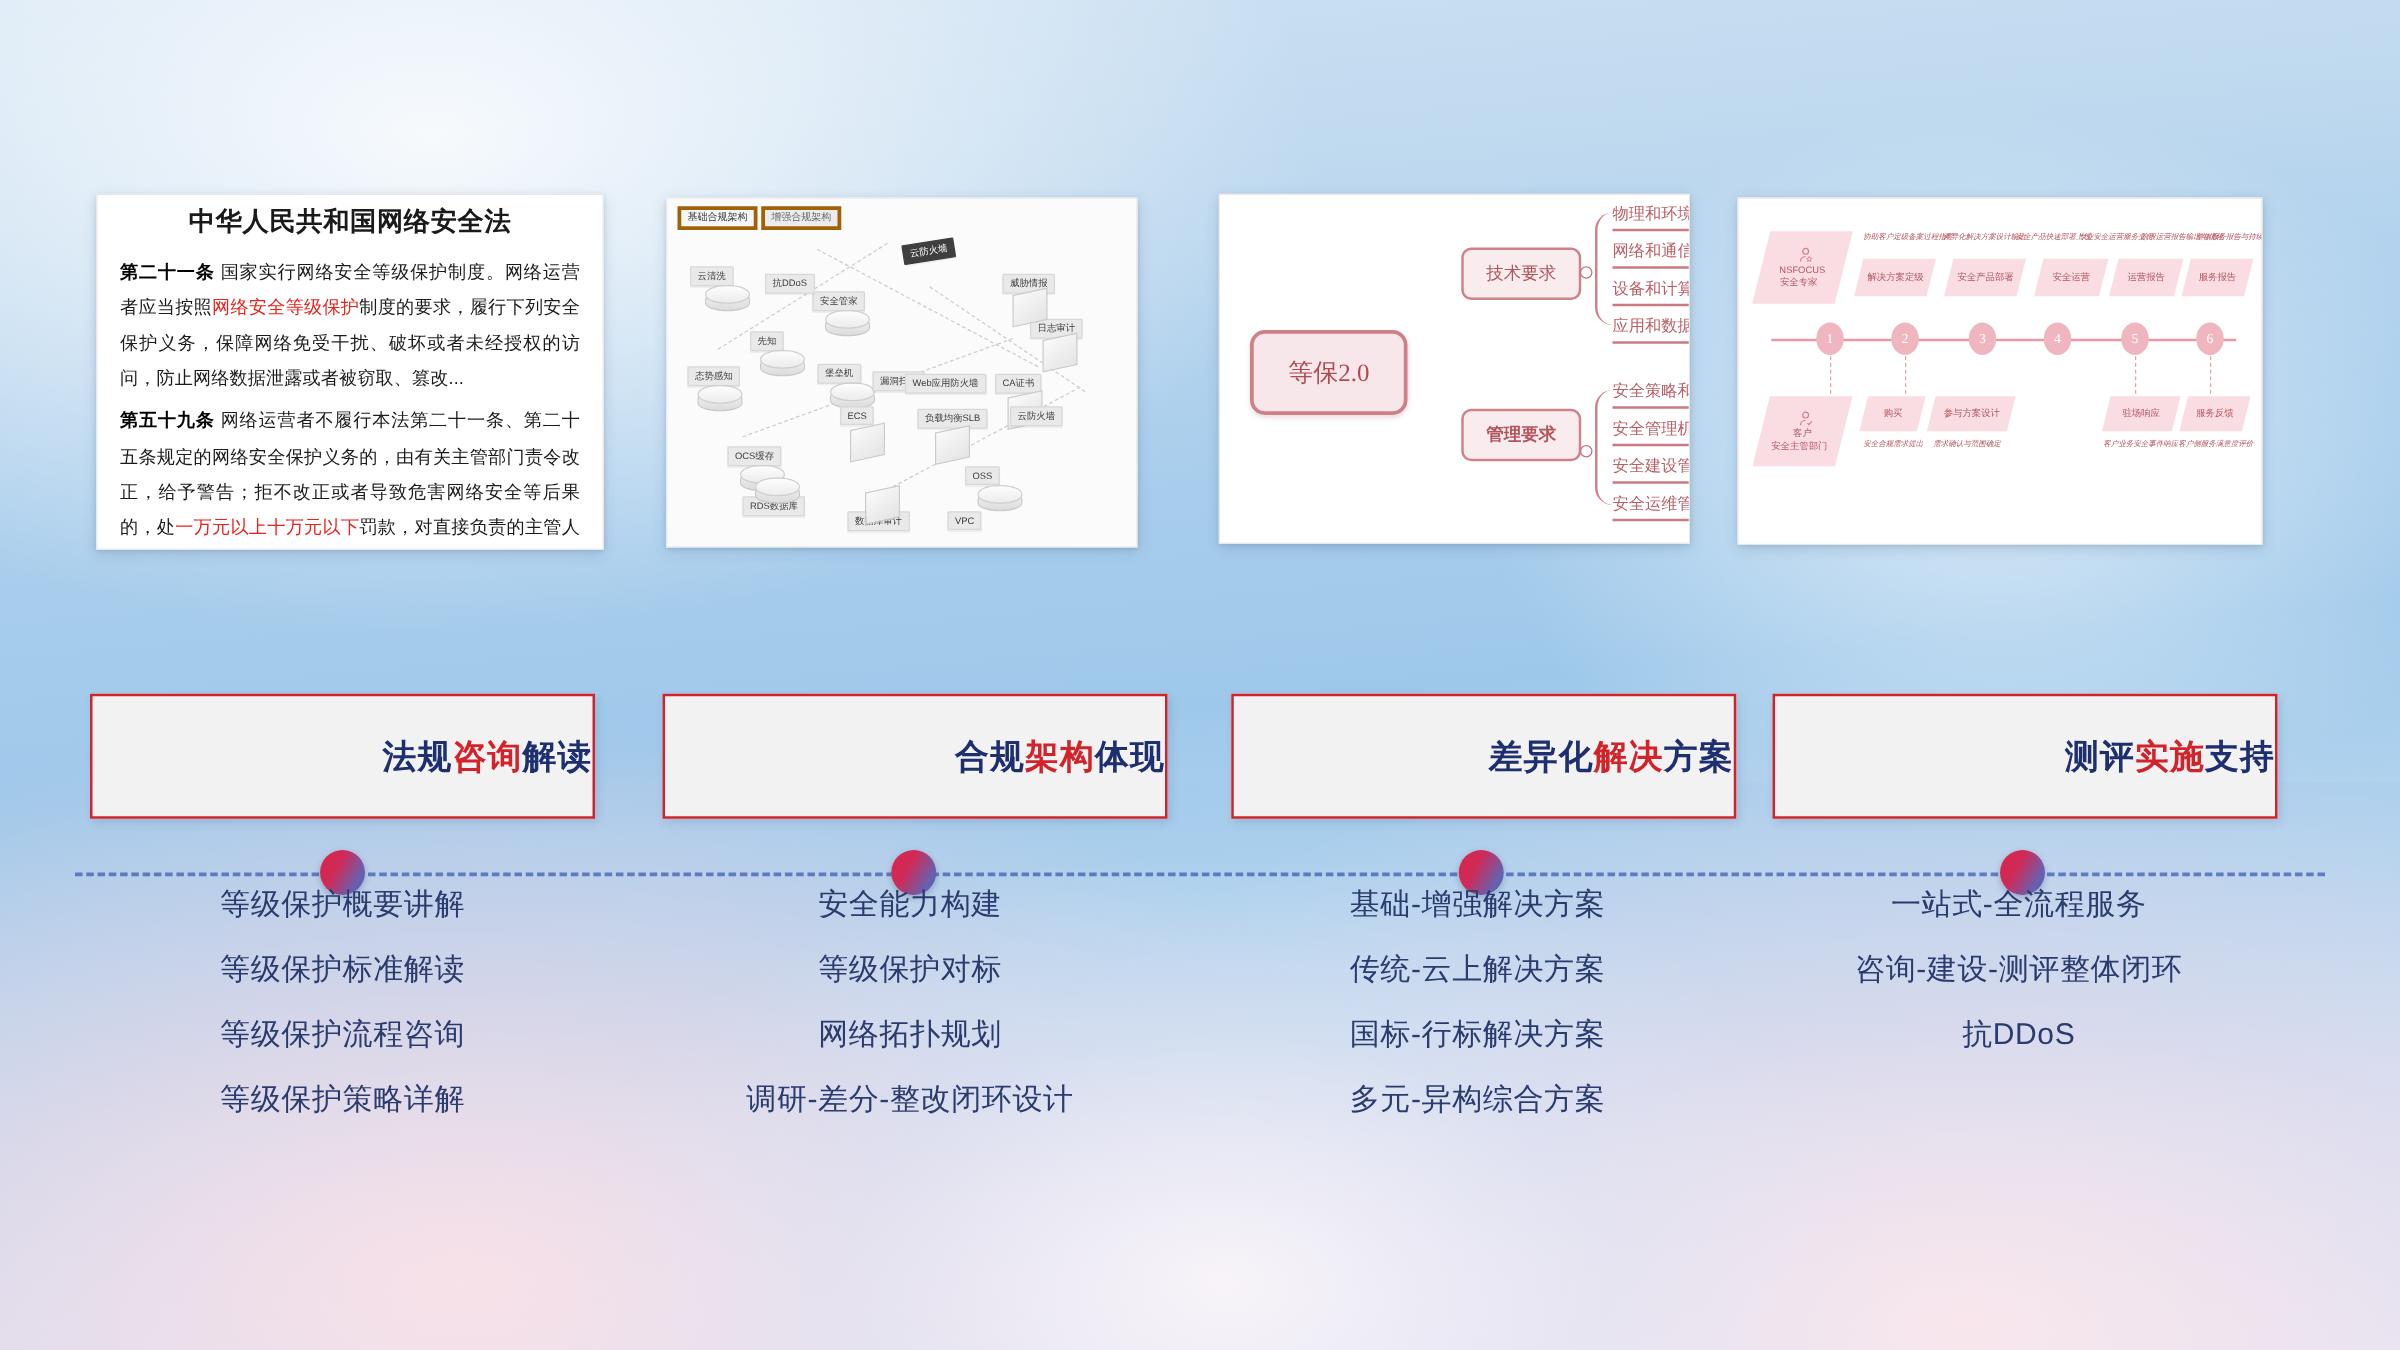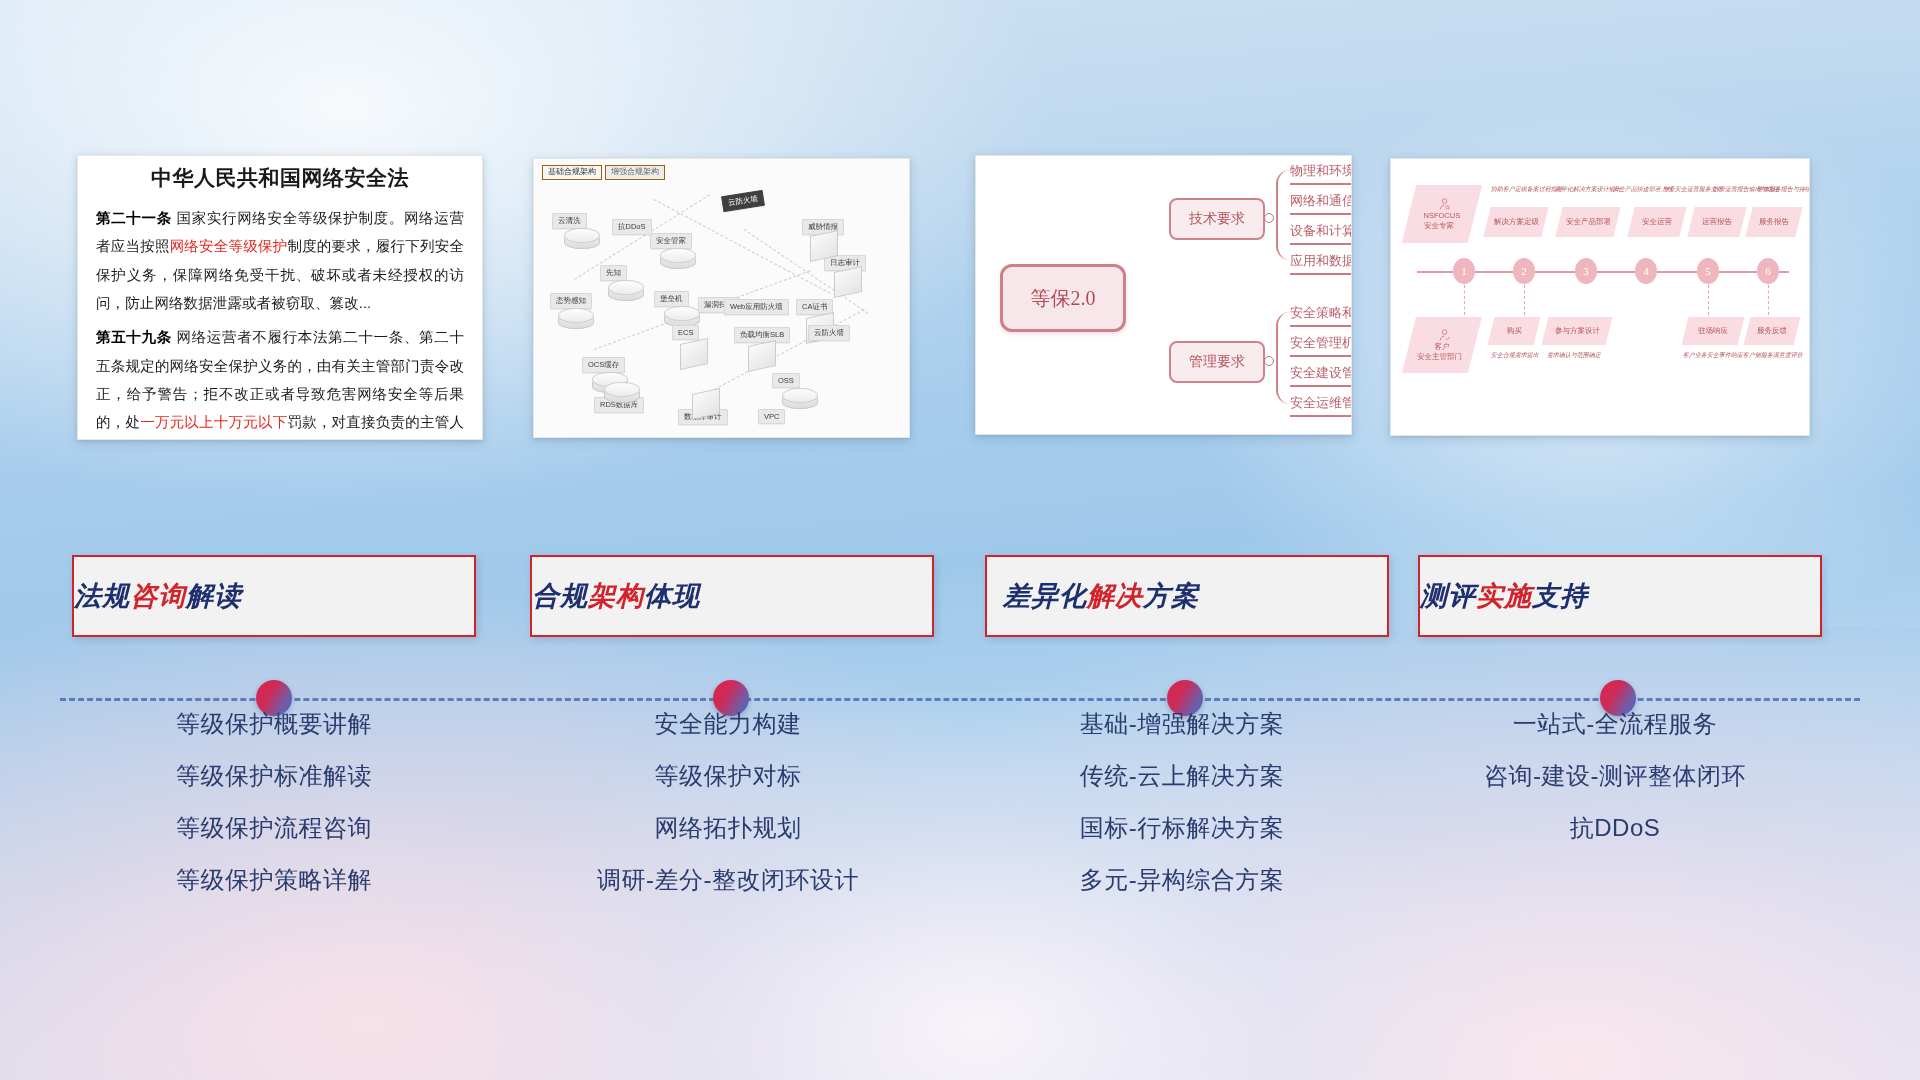--- a/index.html
+++ b/index.html
@@ -60,21 +60,21 @@
     font-size:14.5px;line-height:1.95;color:#1b1b1b;text-align:justify;
     margin:0 0 6px 0;letter-spacing:.1px;
   }
   .law-p b{font-weight:bold;color:#000;}
   .law-red{color:#e8231c;}
 
   
   .arch{position:relative;width:100%;height:100%;background:#fbfbfb;}
   .arch-tabs{position:absolute;left:8px;top:6px;display:flex;gap:3px;}
   .arch-tab{
-    font-size:8px;color:#666;background:#ececec;border:1px solid #a16207;
+    font-size:8px;color:#666;background:#ececec;border:3px solid #a16207;
     padding:2px 5px;line-height:1.1;white-space:nowrap;
   }
   .arch-tab.active{background:#f6f6f6;color:#333;}
   .arch-chip{
     position:absolute;font-size:7.5px;color:#3b3b3b;background:#e9e9e9;
     border:1px solid #d8d8d8;padding:2px 5px;white-space:nowrap;border-radius:1px;
     box-shadow:0 1px 1px rgba(0,0,0,.06);
   }
   .arch-chip.dark{background:#3f3f3f;color:#fff;border-color:#3f3f3f;}
   .arch-node{position:absolute;}
@@ -105,21 +105,21 @@
     color:#b04a52;font-size:20px;font-family:"Liberation Serif","DejaVu Serif",serif;
     box-shadow:0 2px 4px rgba(180,120,130,.25);
   }
   .mm-branch{
     position:absolute;width:92px;height:38px;border:2px solid #cf8289;
     border-radius:8px;background:#f9ecee;display:flex;align-items:center;
     justify-content:center;color:#b4555d;font-size:14px;
     font-family:"Liberation Serif","DejaVu Serif",serif;
   }
   .mm-b1{left:193px;top:42px;}
-  .mm-b2{left:193px;top:185px;}
+  .mm-b2{left:193px;top:171px;font-weight:bold;}
   .mm-leaf{
     position:absolute;color:#bb5f67;font-size:13px;white-space:nowrap;
     font-family:"Liberation Serif","DejaVu Serif",serif;
     padding-bottom:3px;border-bottom:2px solid #ca7b82;
   }
   .mm-curve{position:absolute;border:2px solid #cf8289;border-right:none;
     border-top:none;border-bottom:none;}
   .mm-dot{
     position:absolute;width:8px;height:8px;border:1.5px solid #c4747c;
     border-radius:50%;background:#fff;
@@ -141,25 +141,24 @@
     color:#fff;font-size:11px;font-family:"Liberation Serif","DejaVu Serif",serif;
   }
   .nsf-top{
     position:absolute;font-size:6px;color:#b4555d;white-space:nowrap;
     transform:skewX(-14deg);
   }
   .nsf-leader{position:absolute;border-left:1px dashed #e3a2ab;}
 
   
   .plaque{
-    position:absolute;top:555px;height:82px;background:#f2f2f2;
+    position:absolute;top:555px;height:100px;background:#f2f2f2;
     border:2px solid #d3232a;box-sizing:border-box;
-    display:flex;align-items:center;justify-content:flex-start;
+    display:flex;align-items:center;justify-content:flex-end;
     box-shadow:2px 3px 7px rgba(40,70,110,.16);
-    font-style:italic;
   }
   .plaque.p0{left:72px;width:404px;}
   .plaque.p1{left:530px;width:404px;}
   .plaque.p2{left:985px;width:404px;padding-left:16px;}
   .plaque.p3{left:1418px;width:404px;}
   .plaque-text{font-size:27px;font-weight:bold;letter-spacing:1px;}
   .plaque-text .b{color:#1d2f6f;}
   .plaque-text .r{color:#d3232a;}
 
   

